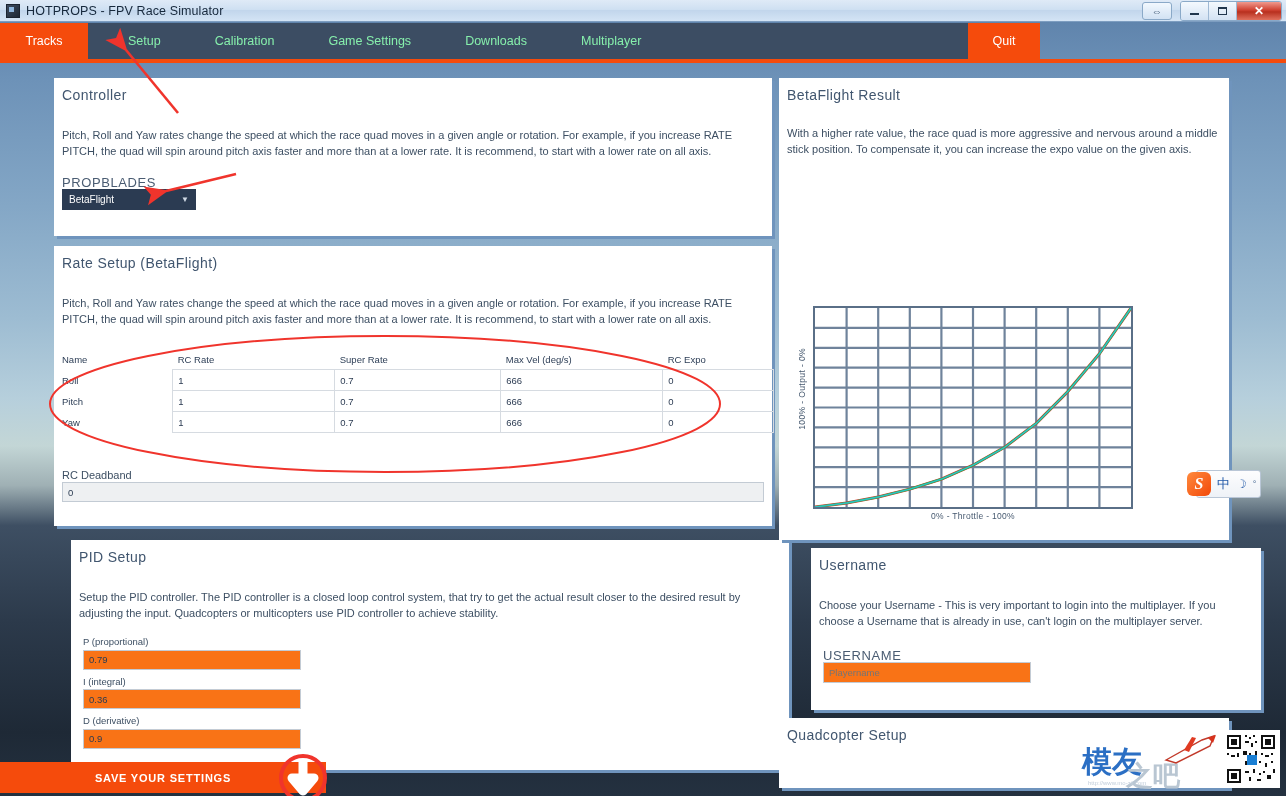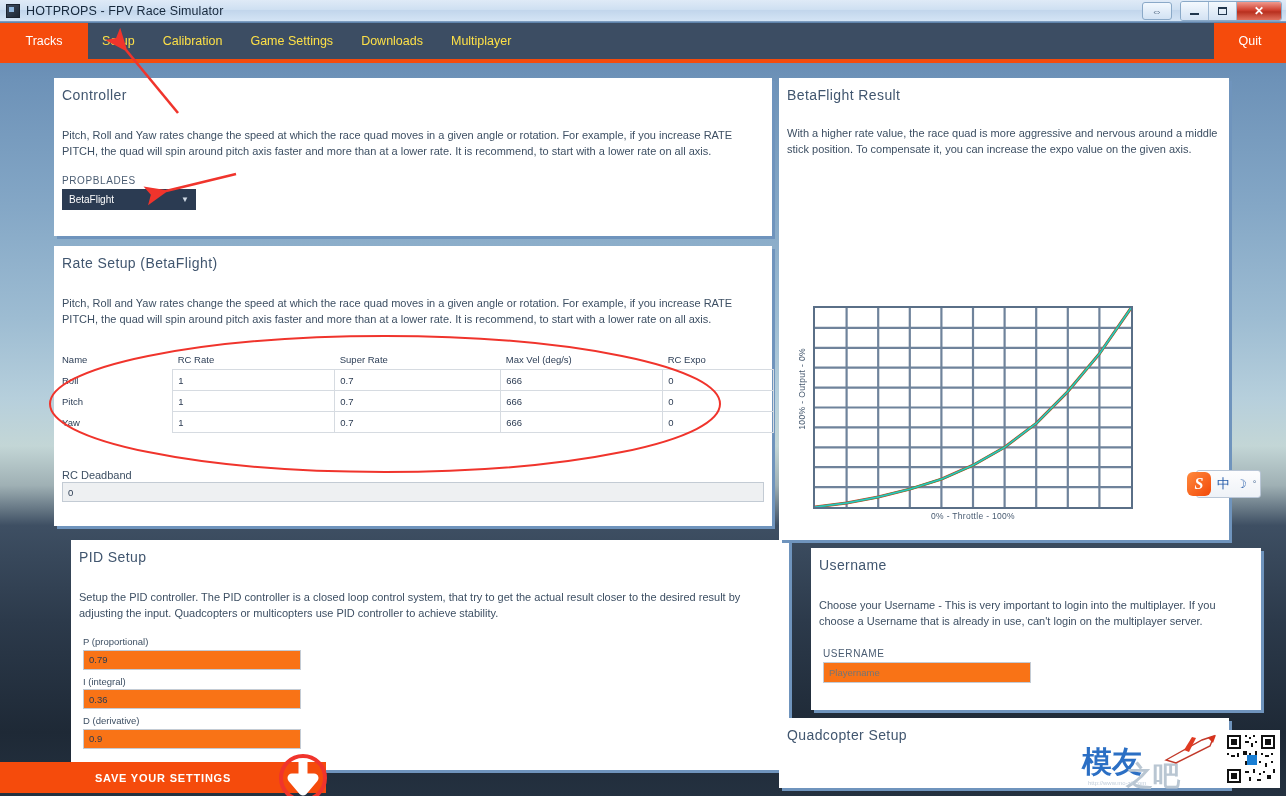--- a/index.html
+++ b/index.html
@@ -51,26 +51,26 @@
   .tb-btn.close {
     width: 44px; border-right: none;
     background: linear-gradient(to bottom,#f09a8e,#cf4131 45%,#b8301f 55%,#e0705d);
     color: #fff; font-weight: bold; font-size: 12px;
   }
   .tb-glyph-min { width: 9px; height: 2px; background: #21364d; margin-top: 6px; }
   .tb-glyph-max { width: 9px; height: 8px; border: 1px solid #21364d; border-top-width: 2px; }
 
   
   .navbar {
-    position: absolute; left: 0; top: 23px; width: 1286px; height: 36px;
-    background: #3c4d63; display: flex; align-items: stretch;
+    position: absolute; left: 0; top: 23px; width: 1040px; height: 36px;
+    background: #3c4d63; display: flex; align-items: stretch; gap: 26px;
   }
   .nav-item {
     display: flex; align-items: center; padding: 0 14px;
-    font-size: 12.5px; color: #fde047; white-space: nowrap; cursor: default;
+    font-size: 12.5px; color: #86efac; white-space: nowrap; cursor: default;
   }
   .nav-item.tracks {
     background: #f54b0c; color: #fff; width: 88px; justify-content: center; padding: 0;
   }
   .nav-spacer { flex: 1; }
   .nav-quit {
     background: #f54b0c; color: #fff; width: 72px;
     display: flex; align-items: center; justify-content: center; font-size: 12.5px;
   }
   .nav-underline {
@@ -82,21 +82,21 @@
     position: absolute; background: #ffffff;
     box-shadow: 3px 3px 0 0 #6f94bd;
   }
   .panel-title {
     font-size: 14px; color: #41566f; letter-spacing: .4px;
   }
   .panel-desc {
     font-size: 11px; color: #3d4f63; line-height: 1.45;
   }
   .field-label {
-    font-size: 10px; color: #4a5c72; letter-spacing: .6px;
+    font-size: 13px; color: #4a5c72; letter-spacing: .6px;
   }
   .text-input {
     width: 100%; height: 20px; border: 1px solid #c3cbd4; background: #f97316;
     font-size: 9.5px; color: #2b3b52; padding: 0 5px;
     font-family: "Liberation Sans", sans-serif; outline: none;
   }
   .text-input.shaded { background: #eef0f2; }
 
   
   #panel-controller { left: 54px; top: 78px; width: 718px; height: 158px; }

